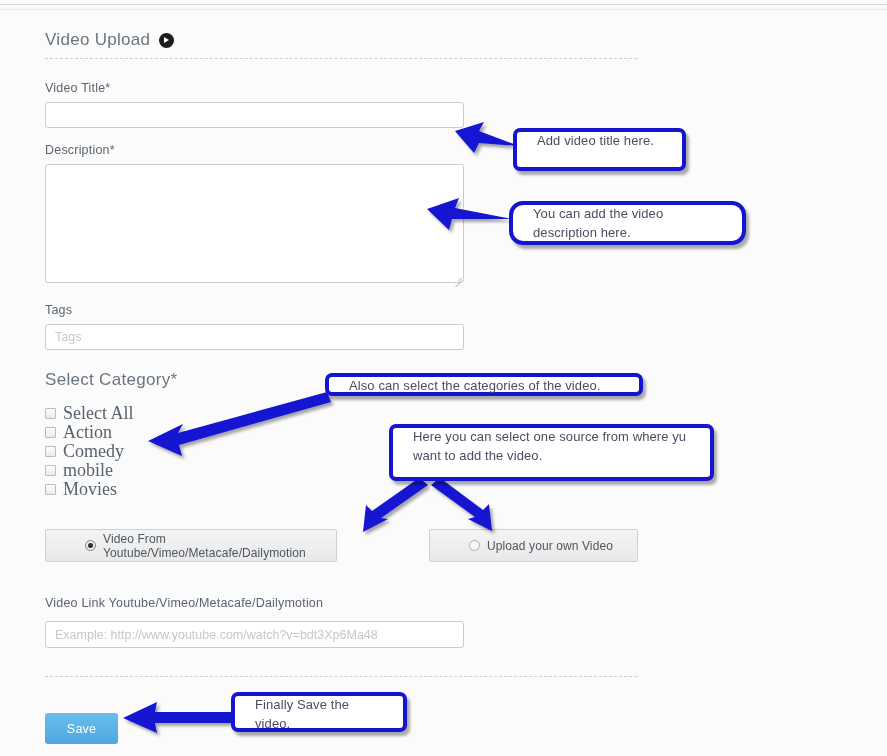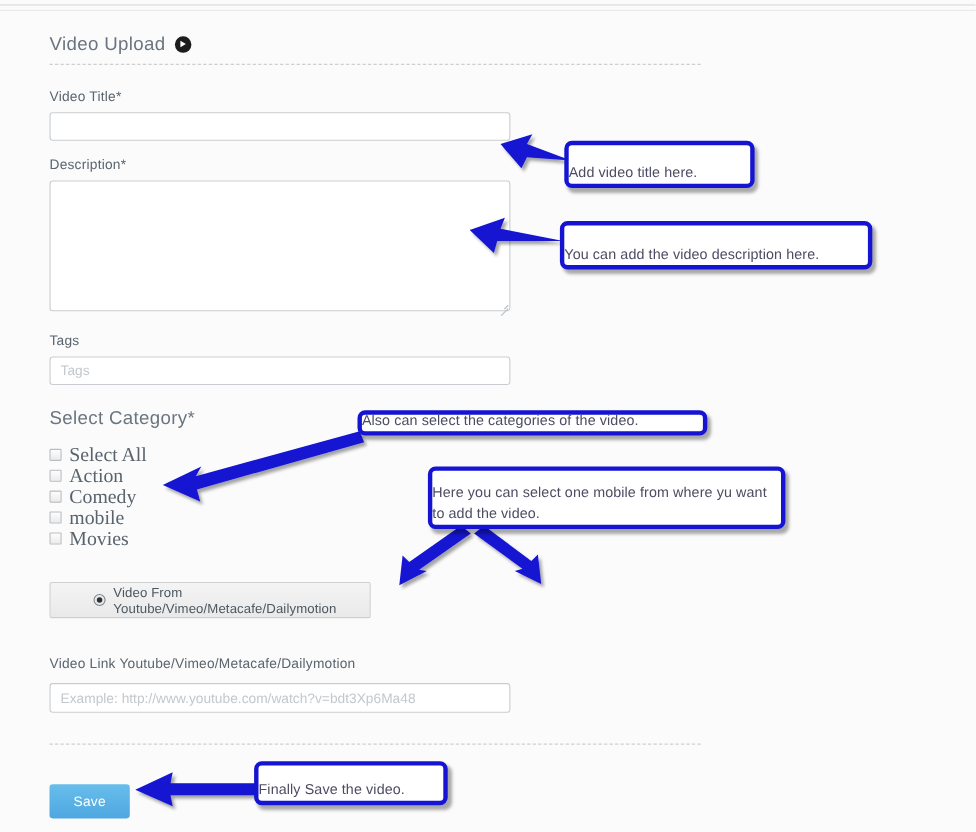--- a/index.html
+++ b/index.html
@@ -222,22 +222,22 @@
     pointer-events: none;
   }
   .callout {
     position: absolute;
     box-sizing: border-box;
     background: #ffffff;
     border: 4px solid #1414d2;
     border-radius: 7px;
     box-shadow: 3px 4px 3px rgba(0,0,0,0.33);
     display: flex;
-    align-items: flex-end;
-    padding: 0 0;
+    align-items: flex-start;
+    padding: 0 20px;
     pointer-events: auto;
   }
   .callout span {
     font-family: "Liberation Sans", sans-serif;
     font-size: 13px;
     color: #4c4c63;
     line-height: 1.45;
     letter-spacing: .1px;
   }
   .annot-svg {
@@ -298,20 +298,24 @@
       <span class="cb-box"></span>
       <span class="cb-label">Movies</span>
     </div>
   </div>
 
   <div class="source-box" style="left:45px; top:529px; width:292px; padding-left:39px;">
     <span class="radio checked"></span>
     <span class="source-label">Video From Youtube/Vimeo/Metacafe/Dailymotion</span>
   </div>
 
+  <div class="source-box" style="left:429px; top:529px; width:209px; padding-left:39px;">
+    <span class="radio"></span>
+    <span class="source-label">Upload your own Video</span>
+  </div>
 
   <div class="field-label" style="left:45px; top:596px;">Video Link Youtube/Vimeo/Metacafe/Dailymotion</div>
   <input class="text-input" style="left: 45px; top: 621px; width: 419px; height: 27px;" placeholder="Example: http://www.youtube.com/watch?v=bdt3Xp6Ma48">
 
   <div class="divider bottom"></div>
 
   <button class="save-button">Save</button>
 
   <div class="annot-layer">
 
@@ -334,30 +338,30 @@
         <polygon points="431,485 475,517 468,519 492,531 489,504 483,510 440,478"></polygon>
 
         <polygon points="233,712 155,712 157,702 123,718 157,733 155,723 233,723"></polygon>
       </g>
     </svg>
 
     <div class="callout" style="left:513px; top:128px; width:173px; height:43px;">
       <span>Add video title here.</span>
     </div>
 
-    <div class="callout" style="left:509px; top:201px; width:284px; height:44px;">
+    <div class="callout" style="left:509px; top:201px; width:237px; height:44px;border-radius:14px;">
       <span>You can add the video description here.</span>
     </div>
 
     <div class="callout" style="left:325px; top:373px; width:318px; height:23px;">
       <span>Also can select the categories of the video.</span>
     </div>
 
     <div class="callout" style="left:389px; top:424px; width:325px; height:57px;">
-      <span>Here you can select one mobile from where yu want to add the video.</span>
+      <span>Here you can select one source from where yu want to add the video.</span>
     </div>
 
     <div class="callout" style="left:231px; top:692px; width:176px; height:40px;">
       <span>Finally Save the video.</span>
     </div>
 
   </div>
 
 </div>
 

